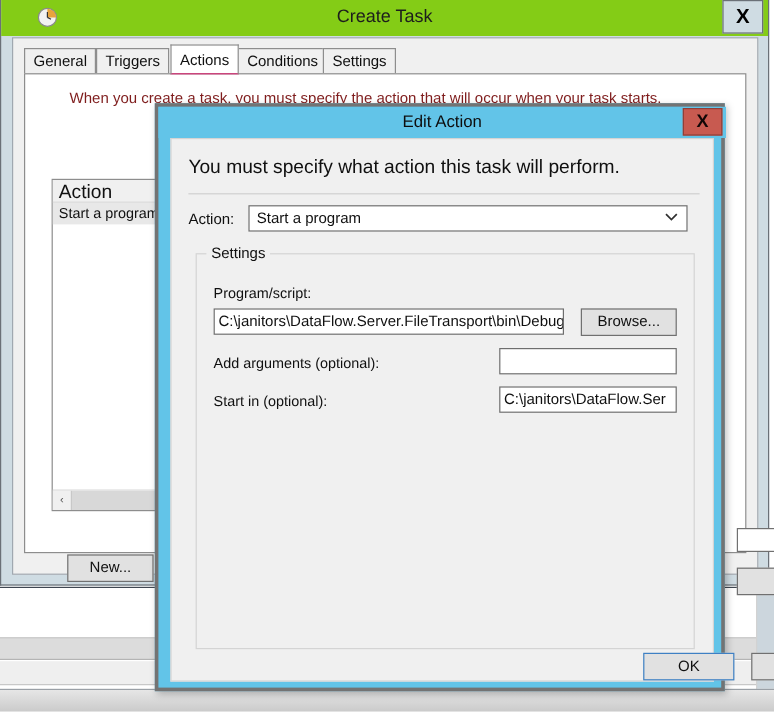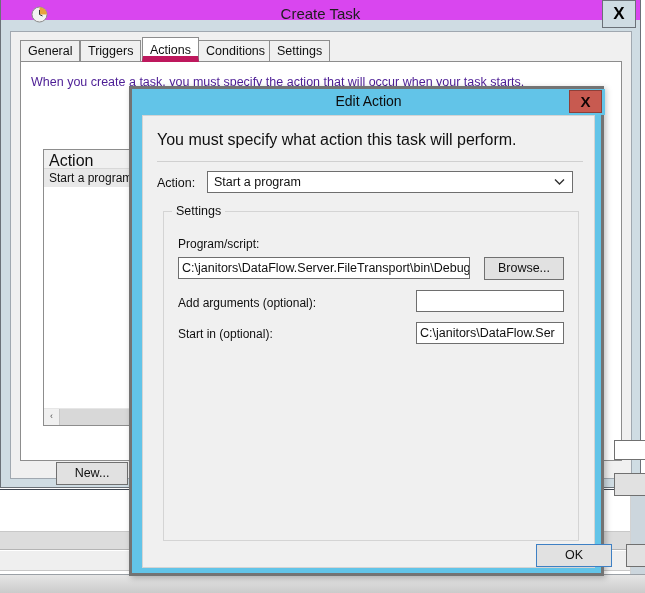--- a/index.html
+++ b/index.html
@@ -69,22 +69,22 @@
     width: 641px;
     height: 488px;
     background: #cfdce3;
     border: 1px solid #6b7178;
     border-top: none;
     box-sizing: border-box;
   }
   #create-task-titlebar {
     position: absolute;
     left: 0; top: 0;
-    width: 639px; height: 20px;
-    background: #d946ef;
+    width: 639px; height: 30px;
+    background: #84cc16;
   }
   #create-task-title {
     position: absolute;
     left: 0; top: 5px;
     width: 639px;
     text-align: center;
     font-size: 15px;
     color: #1d1d1d;
   }
   #create-task-clock-icon {
@@ -131,40 +131,40 @@
     box-sizing: border-box;
     font-size: 12.5px;
     line-height: 20px;
     padding: 0 7px;
     color: #101010;
     cursor: pointer;
     white-space: nowrap;
   }
   .tab.active {
     background: #ffffff;
-    border-bottom: 6px solid #be185d;
+    border-bottom: 1px solid #be185d;
     height: 25px;
     top: -3px;
     line-height: 24px;
     z-index: 3;
   }
 
   #tab-content {
     position: absolute;
     left: 9px; top: 29px;
     width: 602px; height: 400px;
     background: #ffffff;
     border: 1px solid #8d8d8d;
     box-sizing: border-box;
   }
   #tab-intro-text {
     position: absolute;
-    left: 10px; top: 13px;
-    font-size: 12.5px;
-    color: #4c1d95;
+    left: 37px; top: 13px;
+    font-size: 12.5px;
+    color: #7f1d1d;
     white-space: nowrap;
   }
 
   
   #actions-list {
     position: absolute;
     left: 22px; top: 87px;
     width: 560px; height: 277px;
     background: #ffffff;
     border: 1px solid #8d8d8d;

